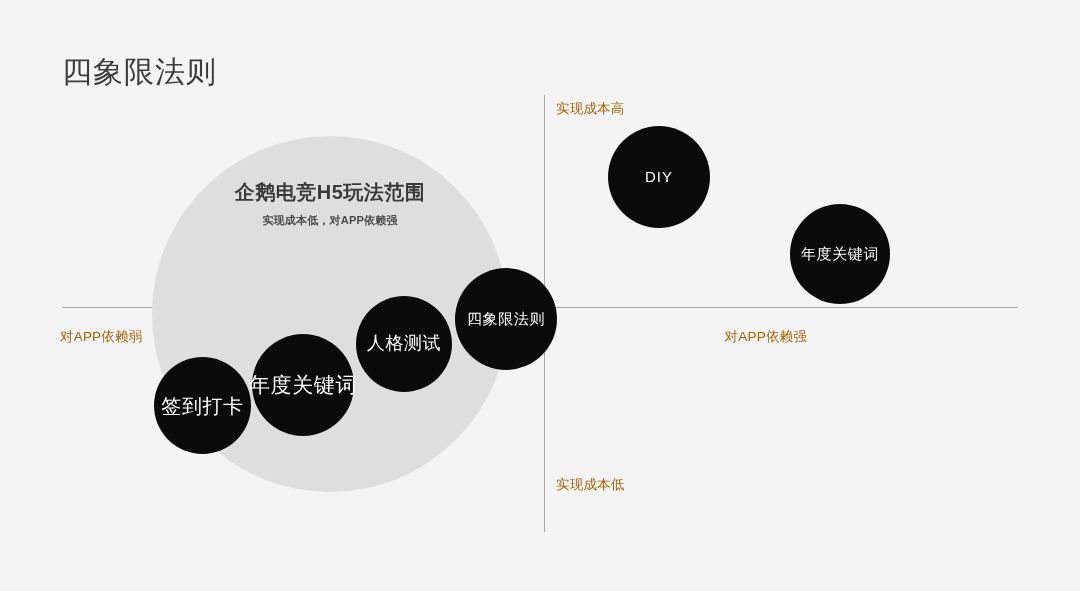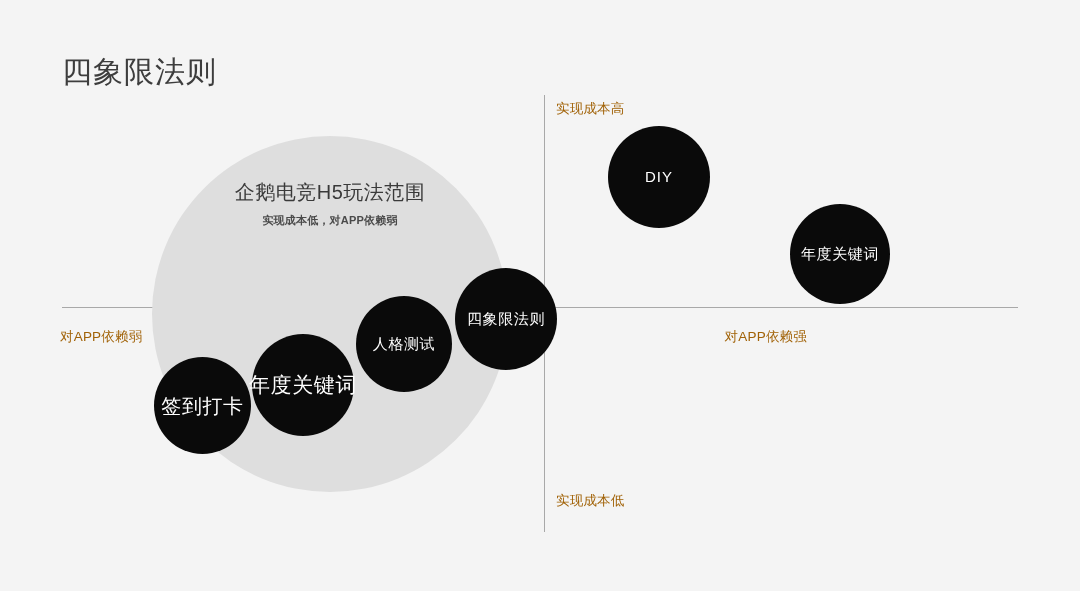--- a/index.html
+++ b/index.html
@@ -58,21 +58,21 @@
   
   .axis-label {
     position: absolute;
     font-size: 13.5px;
     line-height: 18px;
     color: #a16207;
     white-space: nowrap;
     letter-spacing: 0.2px;
   }
   #label-cost-high { left: 556px; top: 100px; }
-  #label-cost-low  { left: 556px; top: 492px; }
+  #label-cost-low  { left: 556px; top: 476px; }
   #label-dep-weak  { left: 60px;  top: 328px; }
   #label-dep-strong{ right: 57px; top: 328px; }
 
   
   #scope-circle {
     position: absolute;
     left: 152px;
     top: 136px;
     width: 356px;
     height: 356px;
@@ -83,21 +83,21 @@
     position: absolute;
     left: 152px;
     top: 178px;
     width: 356px;
     text-align: center;
     pointer-events: none;
   }
   #scope-title {
     font-size: 20px;
     line-height: 28px;
-    font-weight: 400;
+    font-weight: 700;
     color: #3a3a3a;
     letter-spacing: 0.5px;
   }
   #scope-subtitle {
     margin-top: 6px;
     font-size: 11px;
     line-height: 16px;
     color: #4a4a4a;
     font-weight: 700;
     letter-spacing: 0.2px;
@@ -123,21 +123,21 @@
   }
 
   
   #bubble-qiandao   { left: 154px; top: 357px; width: 97px;  height: 97px;  }
   #bubble-qiandao .bubble-label   { font-size: 20px; }
 
   #bubble-keyword   { left: 252px; top: 334px; width: 102px; height: 102px; }
   #bubble-keyword .bubble-label   { font-size: 21px; }
 
   #bubble-personality { left: 356px; top: 296px; width: 96px;  height: 96px;  }
-  #bubble-personality .bubble-label { font-size: 15px; }
+  #bubble-personality .bubble-label { font-size: 18px; }
 
   #bubble-invite    { left: 455px; top: 268px; width: 102px; height: 102px; }
   #bubble-invite .bubble-label    { font-size: 15px; }
 
   #bubble-diy       { left: 608px; top: 126px; width: 102px; height: 102px; }
   #bubble-diy .bubble-label       { font-size: 15px; letter-spacing: 1px; }
 
   #bubble-yearlist  { left: 790px; top: 204px; width: 100px; height: 100px; }
   #bubble-yearlist .bubble-label  { font-size: 15px; }
 </style>
@@ -152,21 +152,21 @@
   <div class="axis-v"></div>
 
   <div class="axis-label" id="label-cost-high">实现成本高</div>
   <div class="axis-label" id="label-cost-low">实现成本低</div>
   <div class="axis-label" id="label-dep-weak">对APP依赖弱</div>
   <div class="axis-label" id="label-dep-strong">对APP依赖强</div>
 
   <div id="scope-circle"></div>
   <div id="scope-text">
     <div id="scope-title">企鹅电竞H5玩法范围</div>
-    <div id="scope-subtitle">实现成本低，对APP依赖弱</div>
+    <div id="scope-subtitle">实现成本低，对APP依赖强</div>
   </div>
 
   <div class="bubble" id="bubble-qiandao">
     <span class="bubble-label">签到打卡</span>
   </div>
 
   <div class="bubble" id="bubble-keyword">
     <span class="bubble-label">年度关键词</span>
   </div>
 

